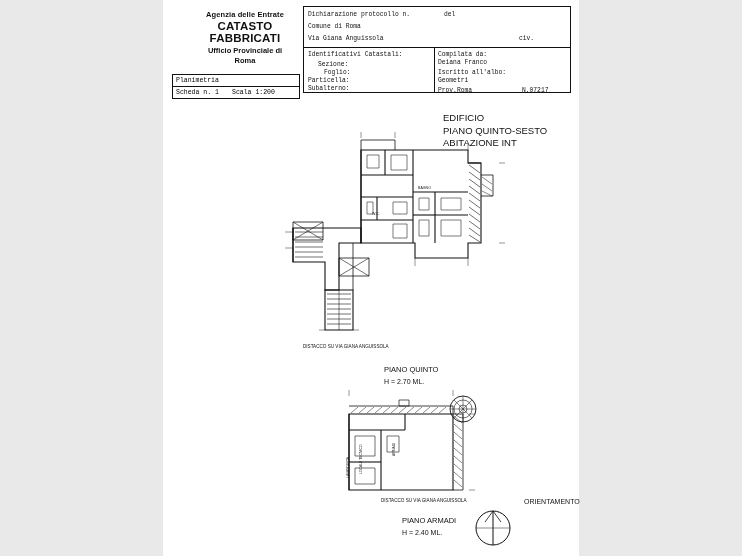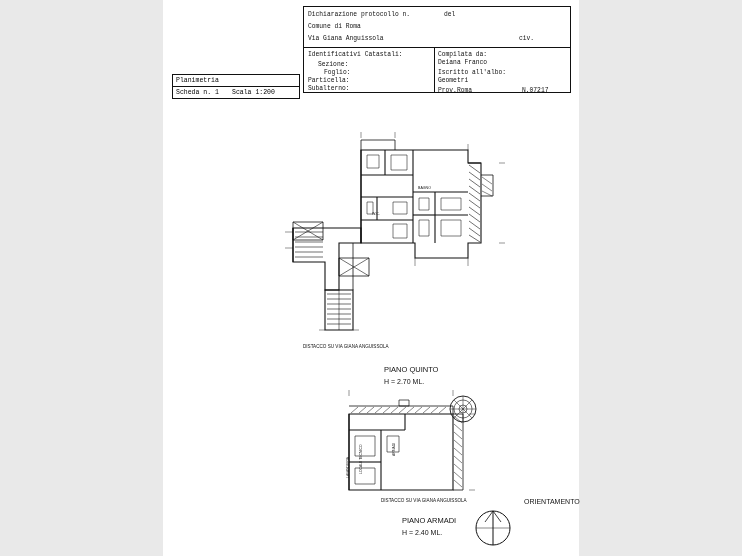--- a/index.html
+++ b/index.html
@@ -38,20 +38,28 @@
   .draw{position:absolute;left:0;top:0;width:416px;height:556px;}
   .dim{position:absolute;font-size:3.4px;color:#111;font-family:"Liberation Sans",sans-serif;}
   .rot{transform:rotate(-90deg);transform-origin:left top;}
 </style>
 </head>
 <body>
 
 <div class="page">
   <div class="sheet">
 
+    <div class="hdr-left">
+      <div class="l1">Agenzia delle Entrate</div>
+      <div class="l2">CATASTO FABBRICATI</div>
+      <div class="l3">
+        <div>Ufficio Provinciale di</div>
+        <div>Roma</div>
+      </div>
+    </div>
 
     <div class="planim">
       <div class="r1">Planimetria</div>
       <div class="r2">
         <div class="a">Scheda n. 1</div>
         <div class="b">Scala 1:200</div>
       </div>
     </div>
 
     <div class="hdr-box">
@@ -72,20 +80,25 @@
 
         <div class="br" style="top:3px;">Compilata da:</div>
         <div class="br" style="top:11px;">Deiana Franco</div>
         <div class="br" style="top:21px;">Iscritto all'albo:</div>
         <div class="br" style="top:29px;">Geometri</div>
         <div class="br" style="top:39px;">Prov.Roma</div>
         <div class="br" style="top:39px;left:218px;">N.07217</div>
       </div>
     </div>
 
+    <div class="title-block">
+      <div>EDIFICIO</div>
+      <div>PIANO QUINTO-SESTO</div>
+      <div>ABITAZIONE INT</div>
+    </div>
 
     <svg class="draw" viewBox="0 0 416 556">
       <g fill="none" stroke="#111" stroke-width="1.1">
 
         <path d="M198 150 L305 150 L305 163 L318 163 L318 243 L305 243 L305 258 L252 258 L252 243 L198 243 Z"></path>
         <path d="M198 150 L198 243"></path>
 
         <path d="M305 163 L318 163" stroke-width="1"></path>
         <g stroke-width="0.6">
           <path d="M306 165 L317 173"></path>

